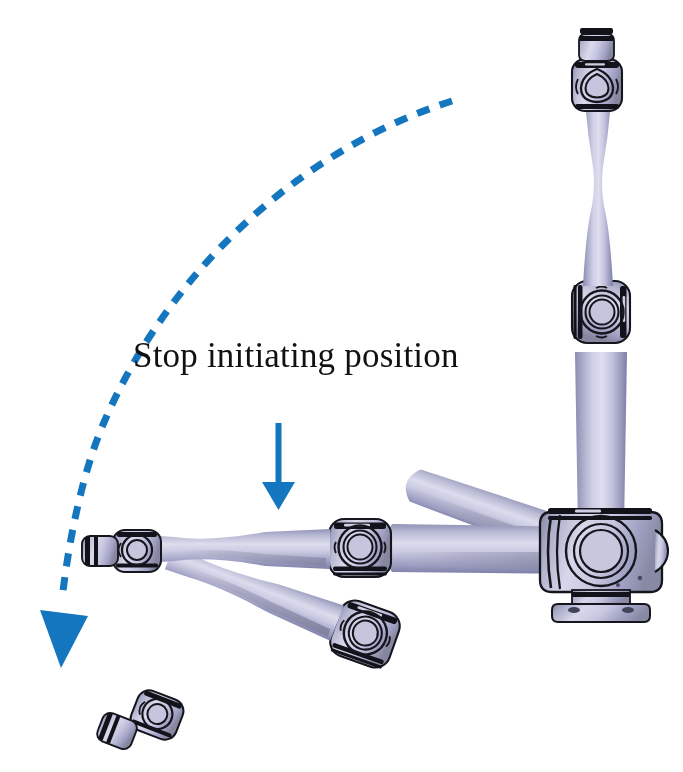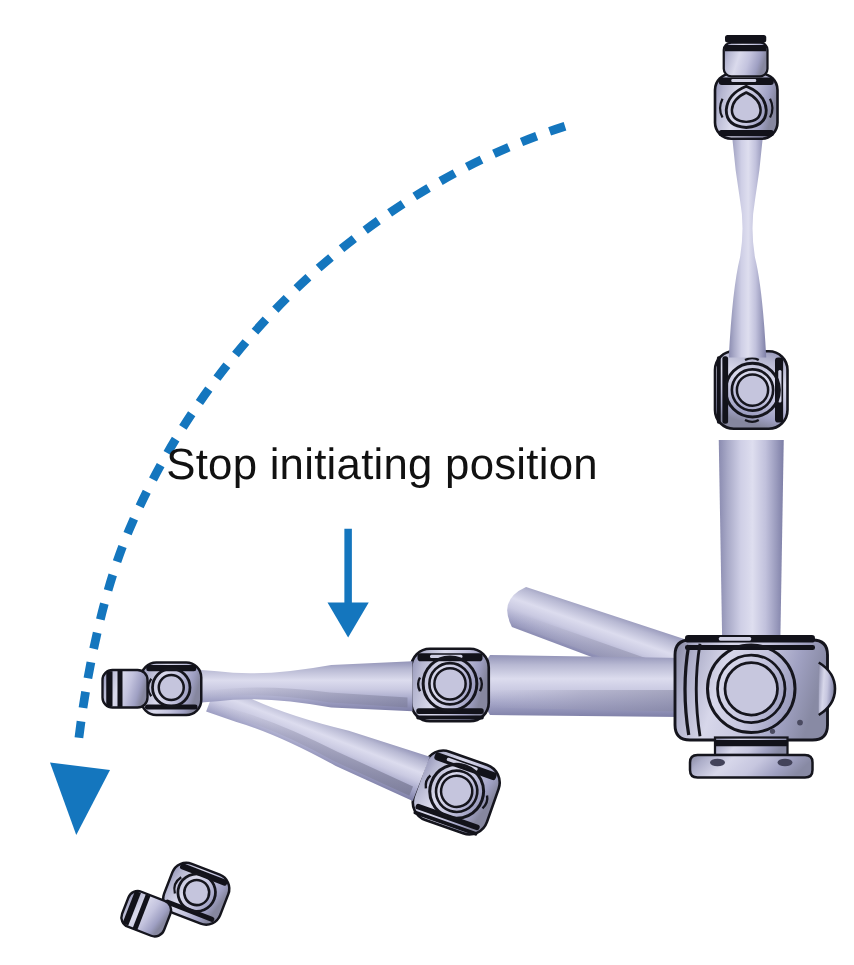--- a/index.html
+++ b/index.html
@@ -18,22 +18,22 @@
   #scene {
     position: absolute;
     left: 0;
     top: 0;
     width: 683px;
     height: 772px;
   }
   #annotation-label {
     position: absolute;
     left: 133px;
-    top: 352px;
-    font-family: Liberation Sans, sans-serif;
+    top: 336px;
+    font-family: Liberation Serif, serif;
     font-size: 35px;
     font-weight: 400;
     color: #111111;
     letter-spacing: 0.2px;
     white-space: nowrap;
     line-height: 1.15;
   }
 </style>
 </head>
 <body>

